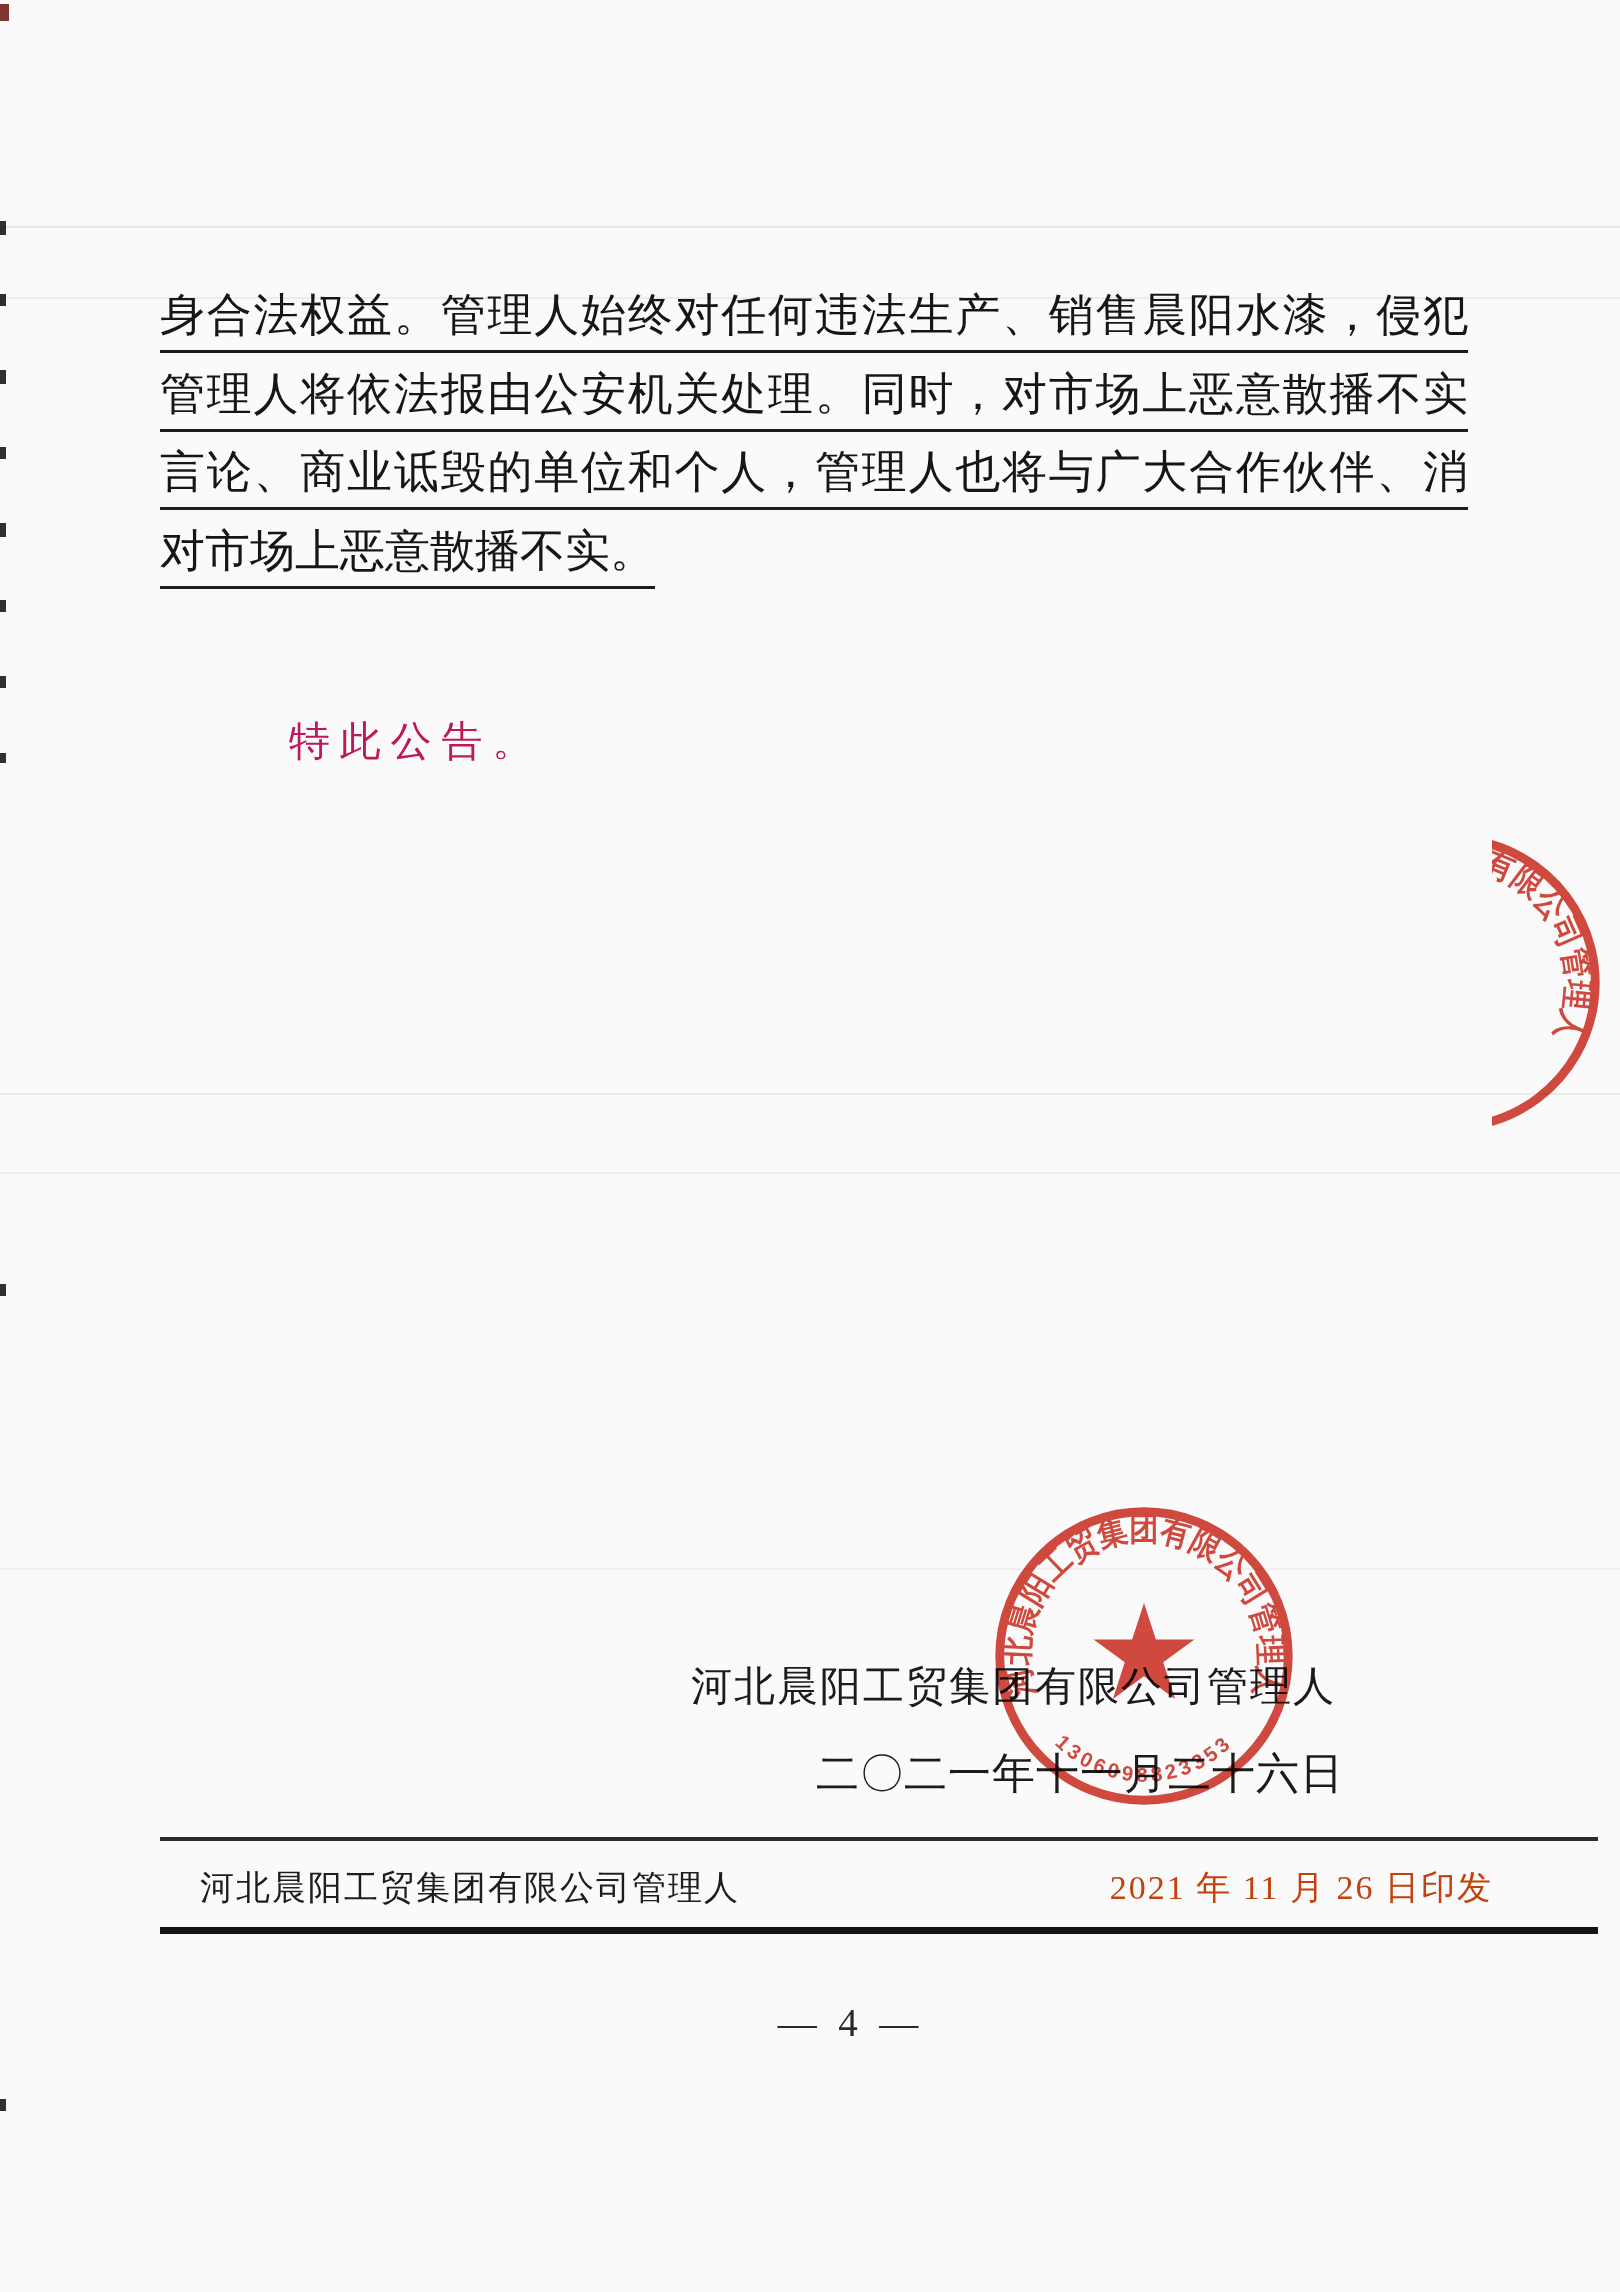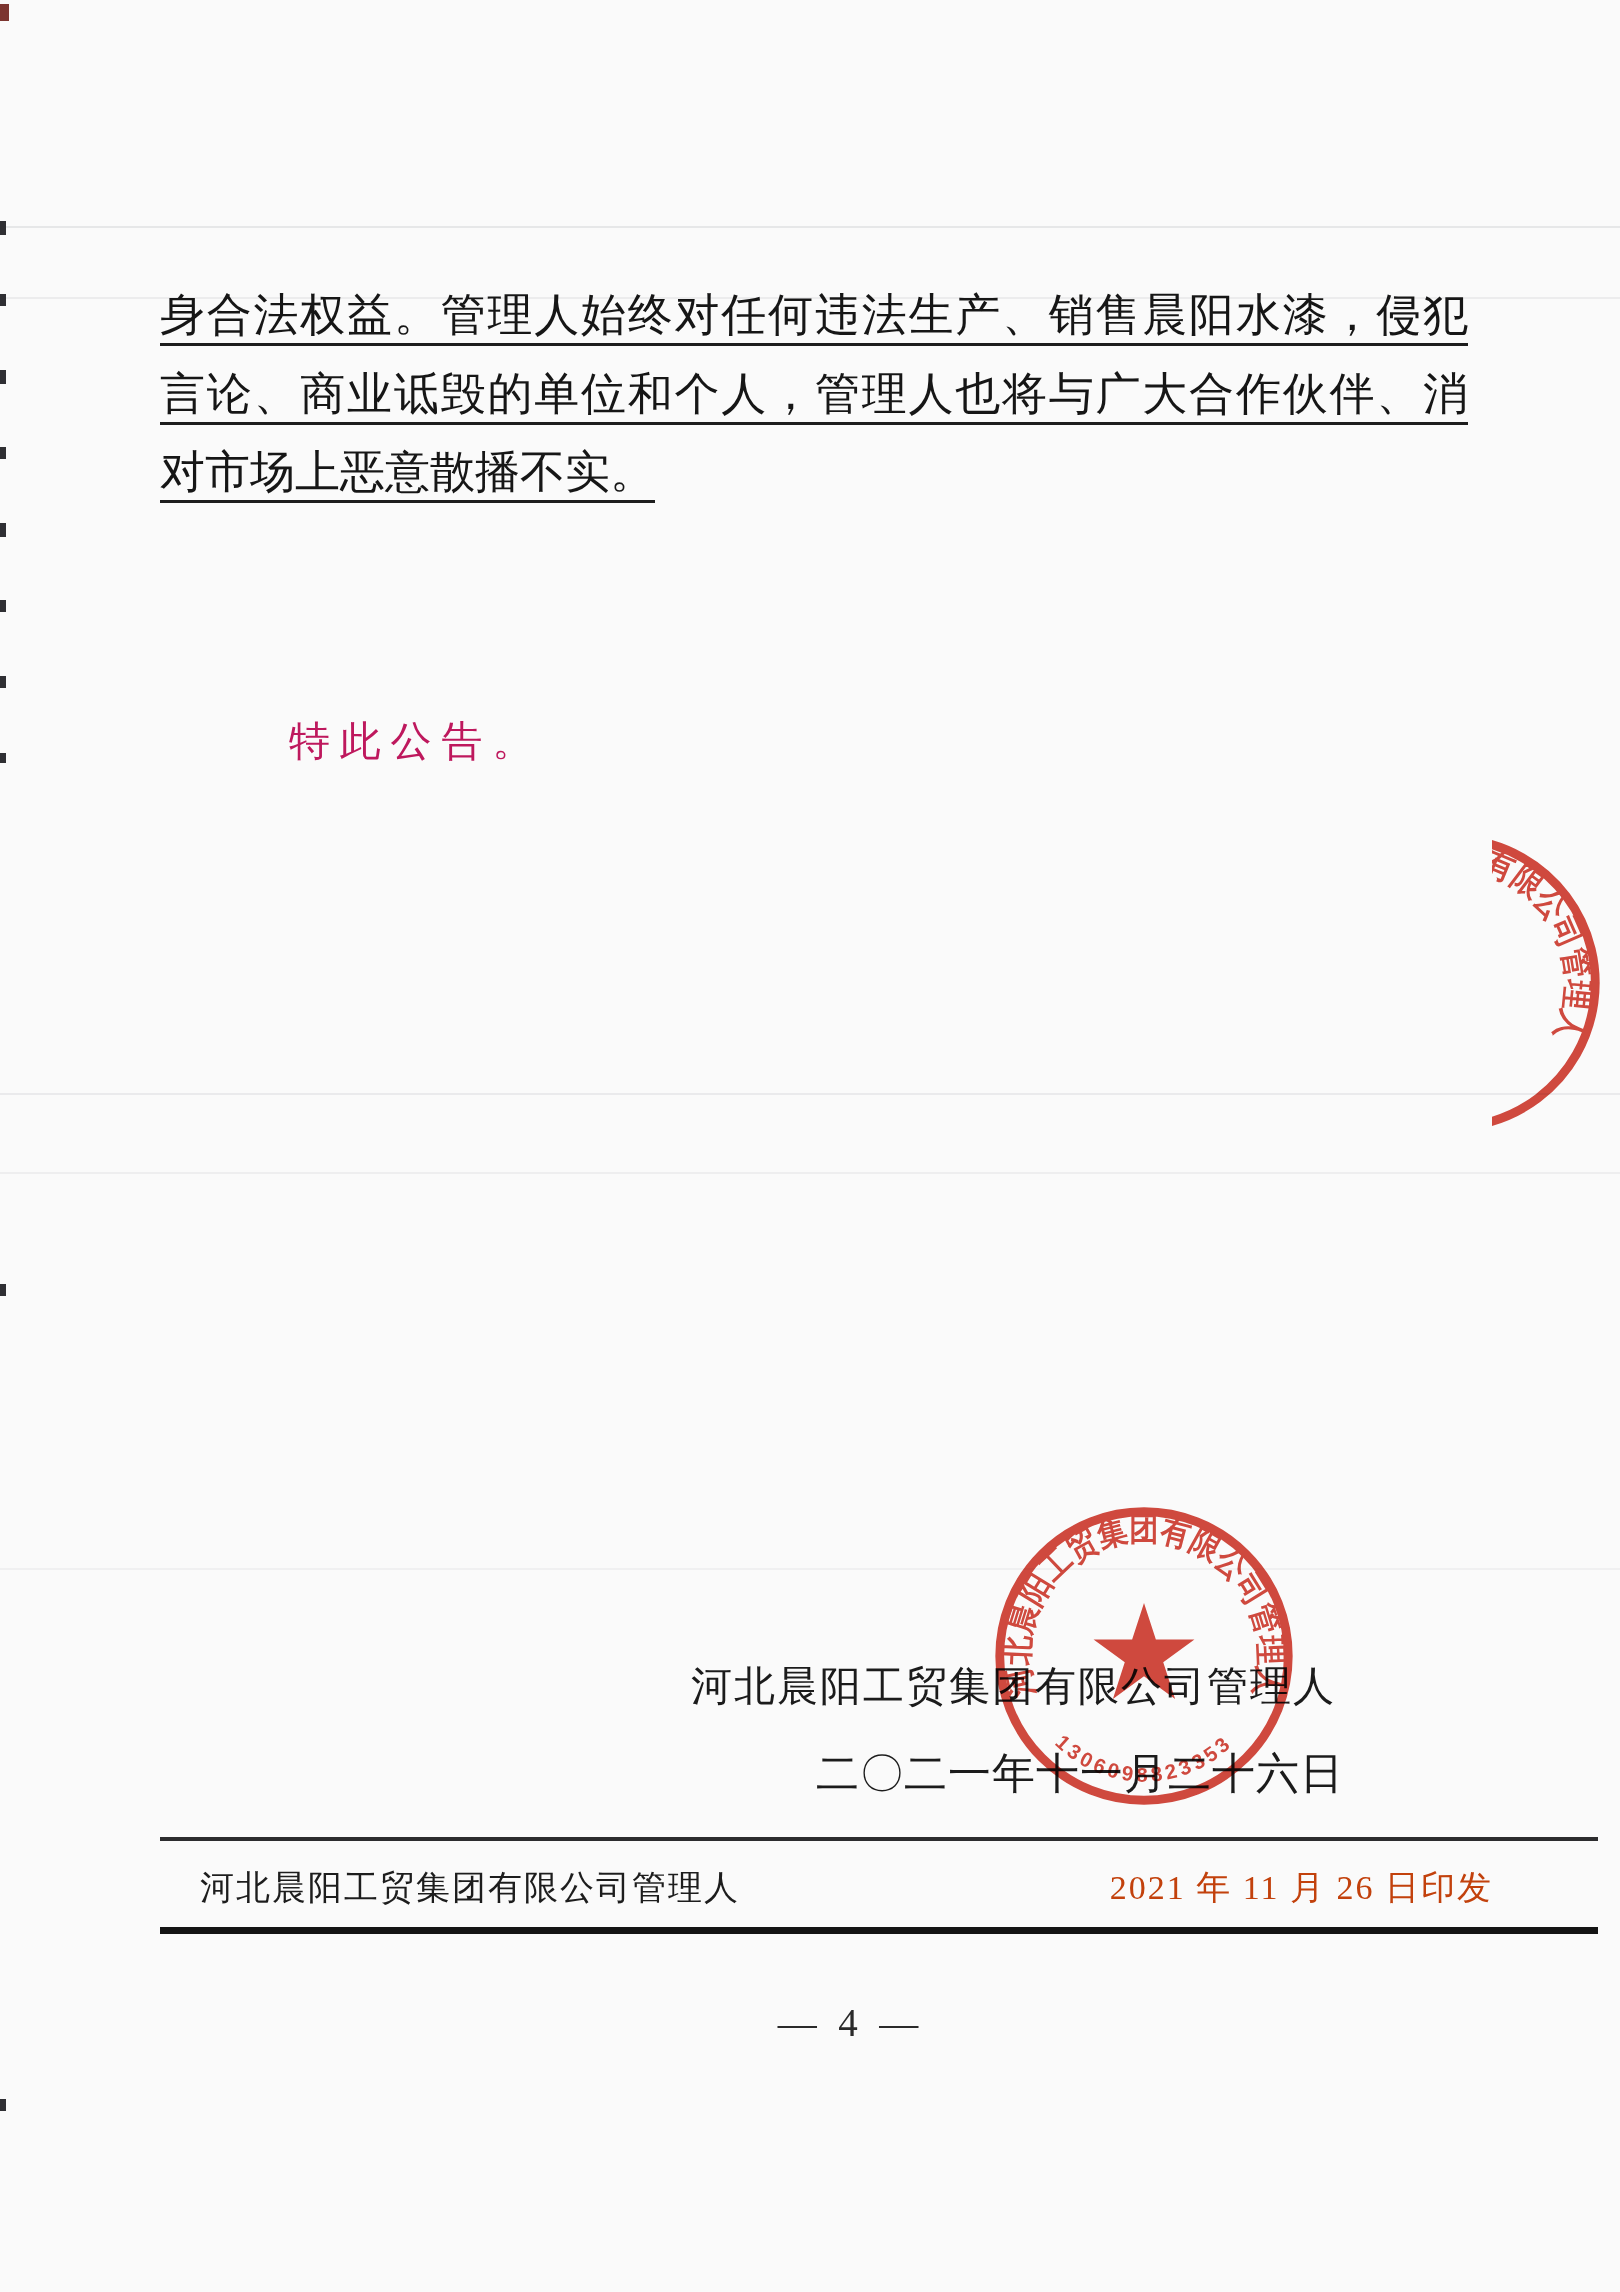--- a/index.html
+++ b/index.html
@@ -26,21 +26,21 @@
     font-size: 45px;
     line-height: 59px;
     margin-bottom: 19.6px;
     text-align: justify;
     text-align-last: justify;
     white-space: nowrap;
   }
   .body-line.last { text-align-last: left; }
   .body-line .u {
     border-bottom: 3.9px solid #1d1d1d;
-    padding-bottom: 3px;
+    padding-bottom: 10px;
     margin-top: 12px;
   }
 
   .closing {
     position: absolute;
     left: 289px; top: 714px;
     font-size: 41px;
     letter-spacing: 9.8px;
     color: #be185d;
   }
@@ -169,20 +169,21 @@
   <div class="edge-mark" style="top:447px;height:11.8px"></div>
   <div class="edge-mark" style="top:523px;height:13.7px"></div>
   <div class="edge-mark" style="top:600px;height:11.8px"></div>
   <div class="edge-mark" style="top:676px;height:11.8px"></div>
   <div class="edge-mark" style="top:753px;height:9.8px"></div>
   <div class="edge-mark" style="top:1284px;height:11.8px"></div>
   <div class="edge-mark" style="top:2099px;height:11.8px"></div>
 
   <div class="para">
     <div class="body-line"><span class="u">身合法权益。管理人始终对任何违法生产、销售晨阳水漆，侵犯</span></div>
+    <div class="body-line"><span class="u">管理人将依法报由公安机关处理。同时，对市场上恶意散播不实</span></div>
     <div class="body-line"><span class="u">言论、商业诋毁的单位和个人，管理人也将与广大合作伙伴、消</span></div>
     <div class="body-line last"><span class="u">对市场上恶意散播不实。</span></div>
   </div>
 
   <div class="closing">特此公告。</div>
 
   <div class="seal-edge-clip">
     <svg class="seal-svg" viewBox="-160 -160 320 320" xmlns="http://www.w3.org/2000/svg">
       <defs>
         <path id="sealNamePathB" d="M -106.9 49.9 A 118 118 0 1 1 106.9 49.9" fill="none"></path>

